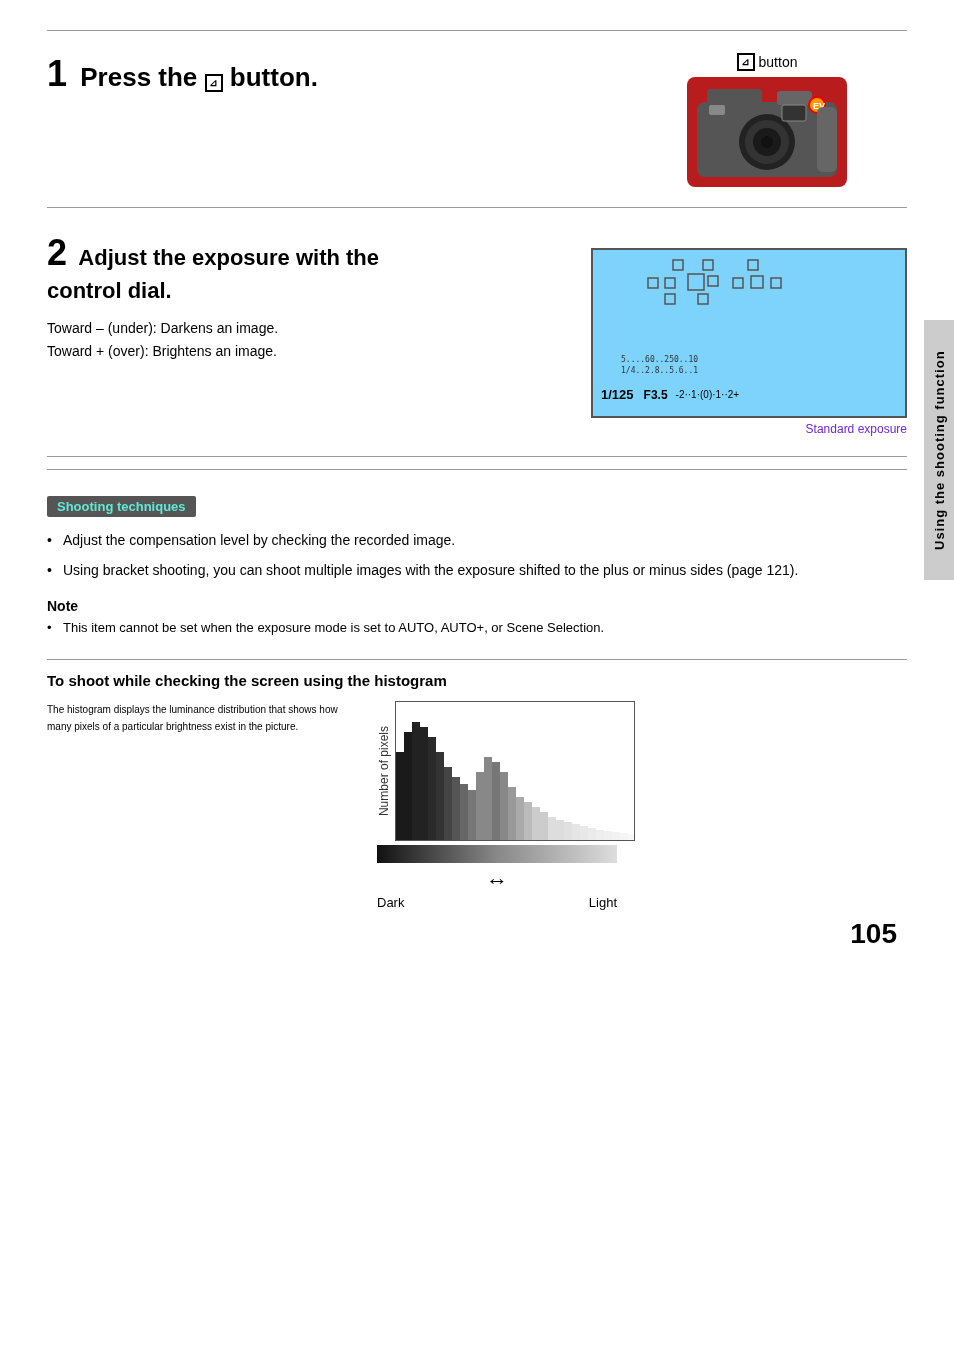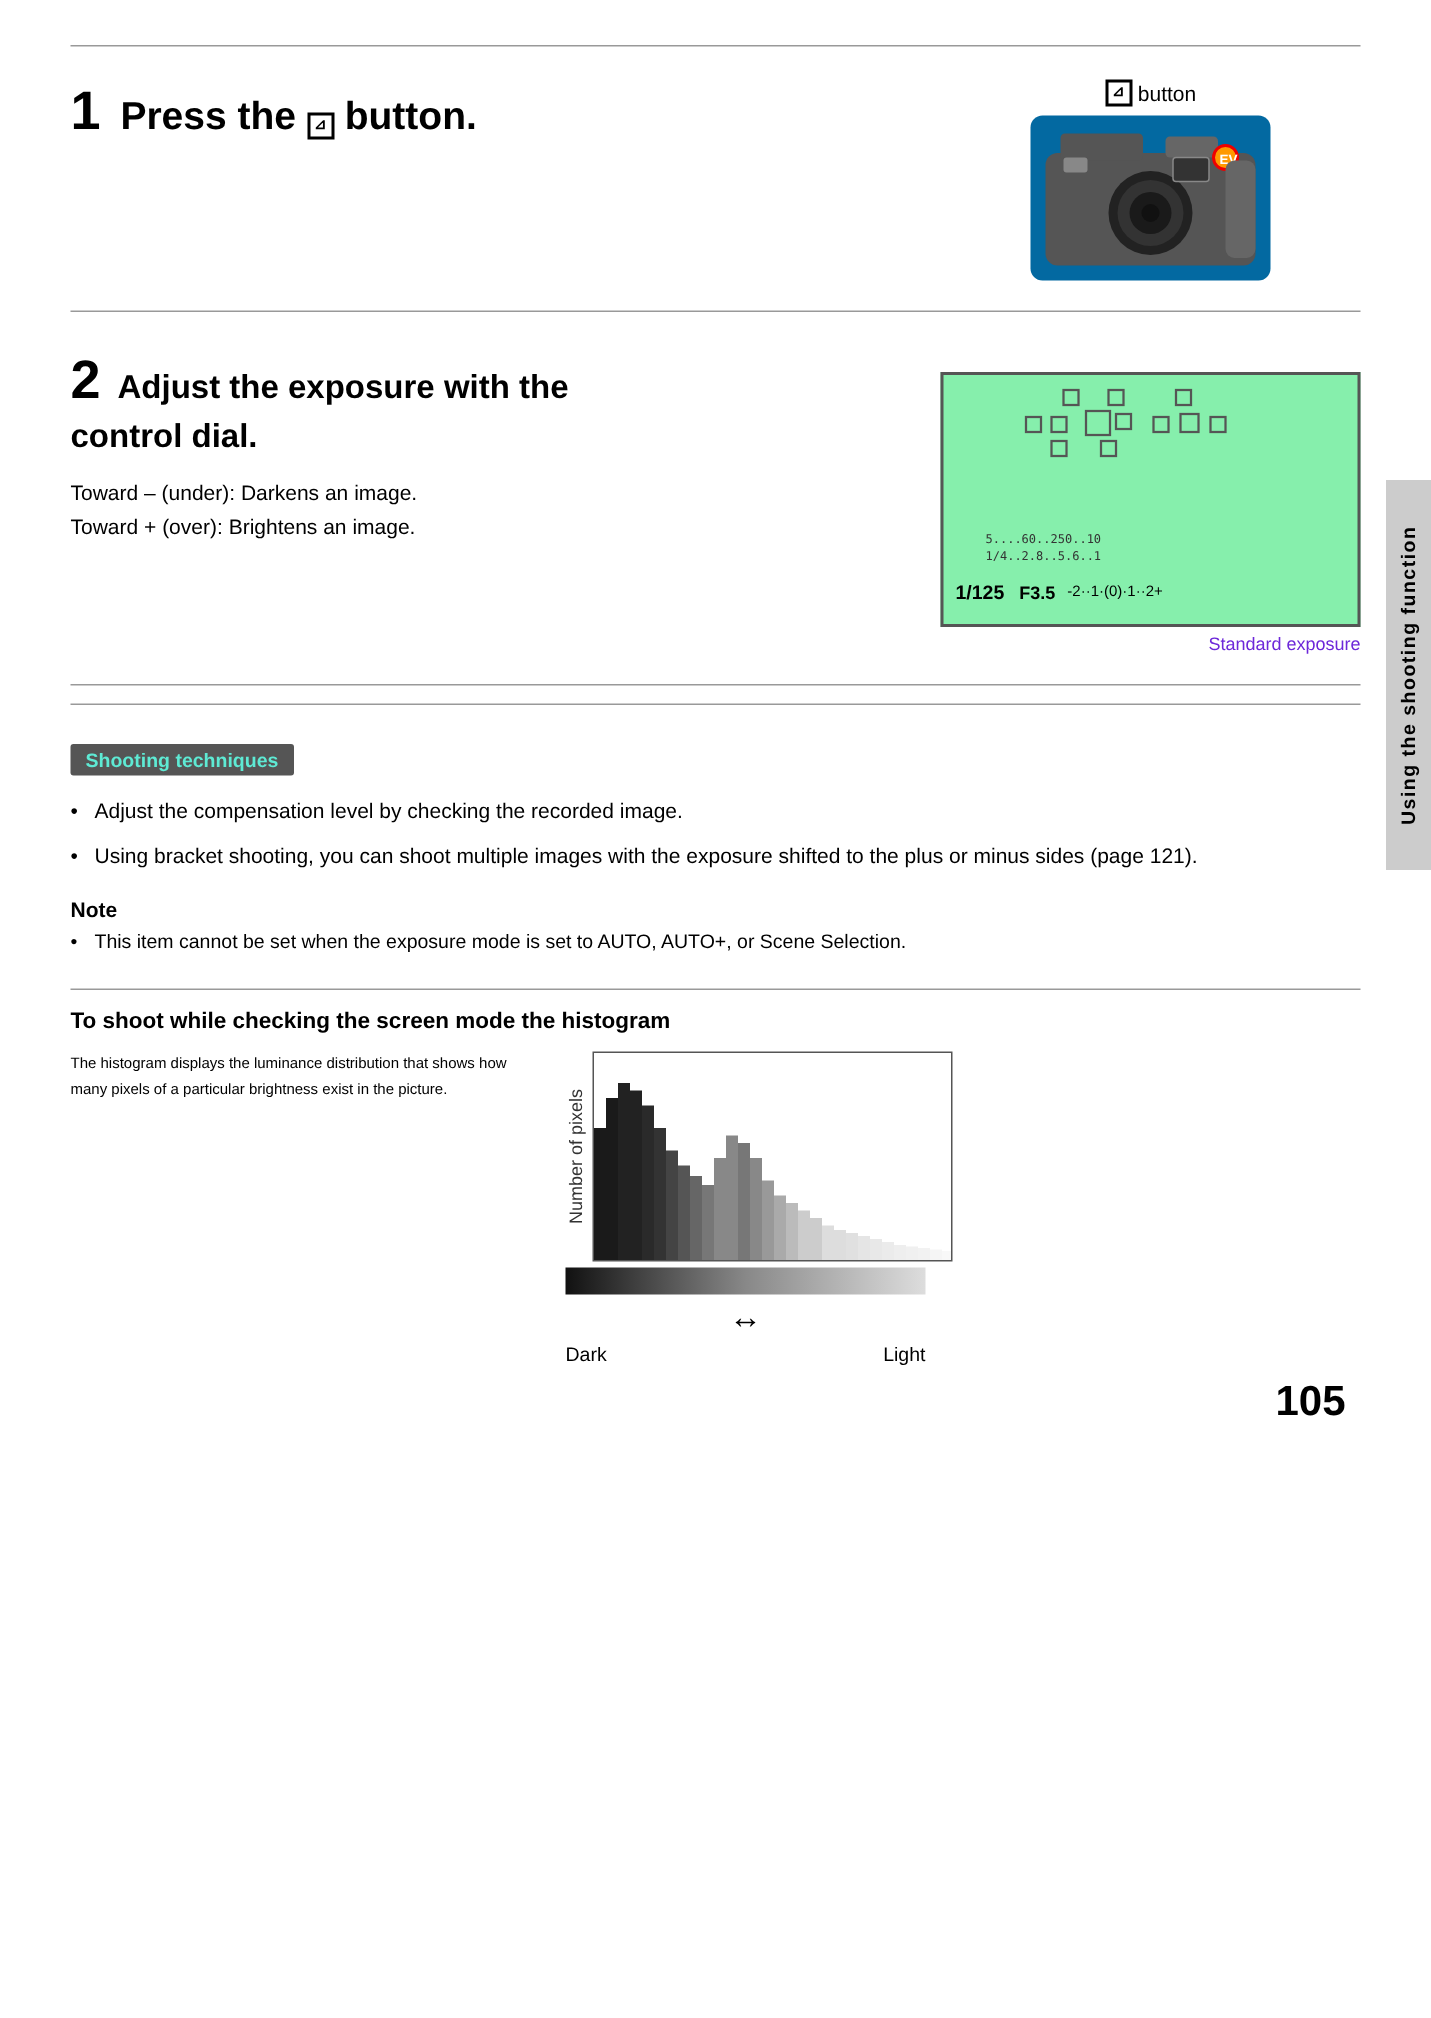--- a/index.html
+++ b/index.html
@@ -84,21 +84,21 @@
       border: 2px solid #000;
       font-size: 10px;
       font-weight: bold;
       text-align: center;
       line-height: 14px;
     }
     
     .camera-img-step1 {
       width: 160px;
       height: 110px;
-      background: #0369a1;
+      background: #b91c1c;
       border-radius: 8px;
       position: relative;
       overflow: hidden;
     }
 
     
     .step2-section {
       padding: 10px 0 20px 0;
     }
     .step2-header {
@@ -115,24 +115,24 @@
       line-height: 1.3;
     }
     .step2-description {
       margin-top: 12px;
       font-size: 14px;
       line-height: 1.6;
     }
 
     
     .lcd-display {
-      width: 280px;
+      width: 316px;
       height: 170px;
       border: 2px solid #555;
-      background: #86efac;
+      background: #7dd3fc;
       position: relative;
       margin-top: 10px;
       flex-shrink: 0;
     }
     .lcd-bottom-row {
       position: absolute;
       bottom: 14px;
       left: 8px;
       right: 8px;
       font-size: 11px;
@@ -408,21 +408,21 @@
 
   
   <div class="note-section">
     <div class="note-title">Note</div>
     <div class="note-text">This item cannot be set when the exposure mode is set to AUTO, AUTO+, or Scene Selection.</div>
   </div>
 
   
   <hr class="section-divider" style="margin-top:16px;">
   <div class="histogram-section">
-    <div class="histogram-title">To shoot while checking the screen mode the histogram</div>
+    <div class="histogram-title">To shoot while checking the screen using the histogram</div>
     <div class="histogram-content">
       <div class="histogram-text">The histogram displays the luminance distribution that shows how many pixels of a particular brightness exist in the picture.</div>
       <div class="histogram-diagram">
         <div class="histogram-wrapper">
           <div class="histogram-y-label">Number of pixels</div>
           <div class="histogram-chart">
             <svg width="240" height="140" viewBox="0 0 240 140">
 
               <rect x="0" y="50" width="8" height="90" fill="#1a1a1a"></rect>
               <rect x="8" y="30" width="8" height="110" fill="#1a1a1a"></rect>

